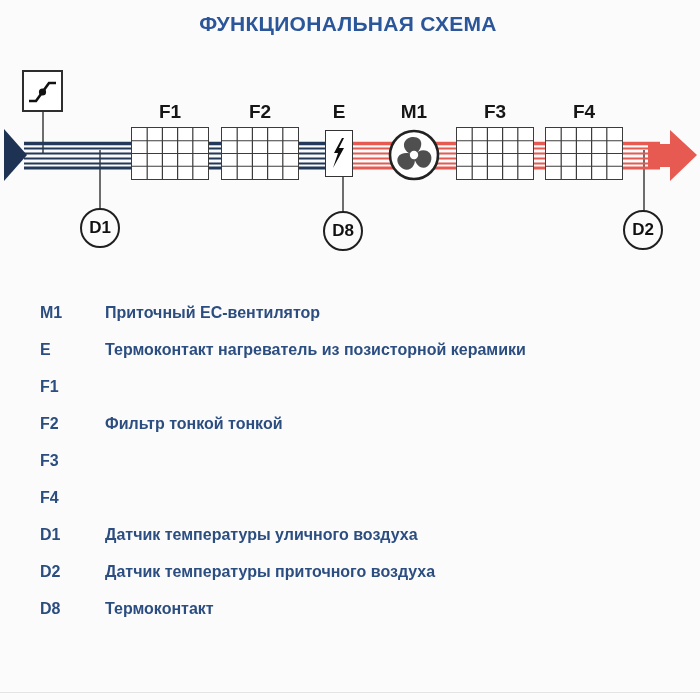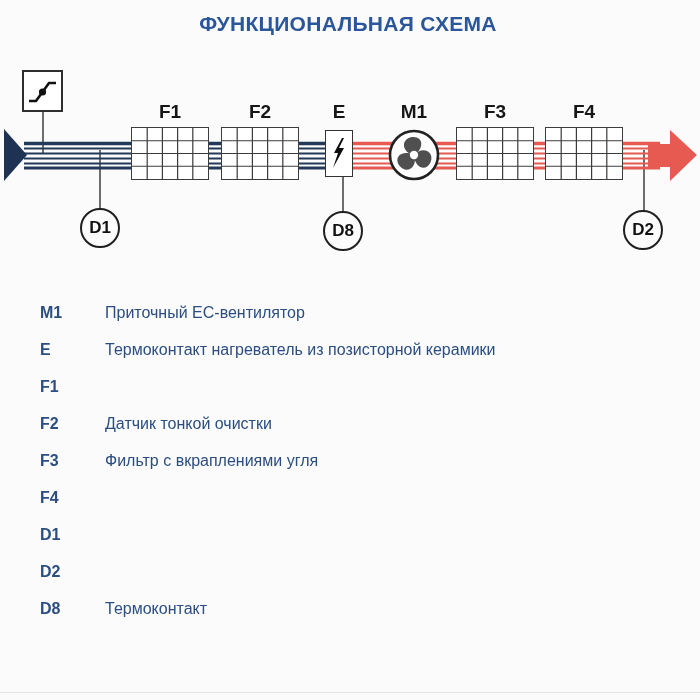--- a/index.html
+++ b/index.html
@@ -41,21 +41,21 @@
     position:absolute;width:40px;height:40px;border-radius:50%;z-index:2;
     background:#fbfbfb;border:2.2px solid #1f1f1f;box-sizing:border-box;
     display:flex;align-items:center;justify-content:center;
     font-size:17px;font-weight:bold;color:#111;
   }
   .d1{left:80px;top:208px}.d8{left:323px;top:211px}.d2{left:623px;top:210px}
   
   .legend{position:absolute;top:294px;left:40px;width:640px;z-index:2;}
   .lrow{height:37px;display:flex;align-items:center;}
   .lcode{width:65px;font-size:16px;font-weight:bold;color:#2b4d80;flex:0 0 65px;}
-  .ldesc{font-size:16px;color:#2b4d80;}
+  .ldesc{font-size:16px;color:#2b4d80;font-weight:bold;}
   .damper-mini{
     display:inline-block;width:16px;height:21px;border:2px solid #2a4a7c;
     box-sizing:content-box;background:#fbfbfb;
   }
   .bottom-line{position:absolute;left:0;right:0;top:692px;border-top:1px solid #e4e4e4;}
 </style>
 </head>
 <body>
 
 <div class="title">ФУНКЦИОНАЛЬНАЯ СХЕМА</div>
@@ -195,34 +195,35 @@
   </div>
   <div class="lrow">
     <span class="lcode">E</span>
     <span class="ldesc">Термоконтакт нагреватель из позисторной керамики</span>
   </div>
   <div class="lrow">
     <span class="lcode">F1</span>
   </div>
   <div class="lrow">
     <span class="lcode">F2</span>
-    <span class="ldesc">Датчик тонкой очистки</span>
+    <span class="ldesc">Фильтр тонкой тонкой</span>
   </div>
   <div class="lrow">
     <span class="lcode">F3</span>
-    <span class="ldesc">Фильтр с вкраплениями угля</span>
   </div>
   <div class="lrow">
     <span class="lcode">F4</span>
   </div>
   <div class="lrow">
     <span class="lcode">D1</span>
+    <span class="ldesc">Датчик температуры уличного воздуха</span>
   </div>
   <div class="lrow">
     <span class="lcode">D2</span>
+    <span class="ldesc">Датчик температуры приточного воздуха</span>
   </div>
   <div class="lrow">
     <span class="lcode">D8</span>
     <span class="ldesc">Термоконтакт</span>
   </div>
 </div>
 
 <div class="bottom-line"></div>
 
 </body></html>

